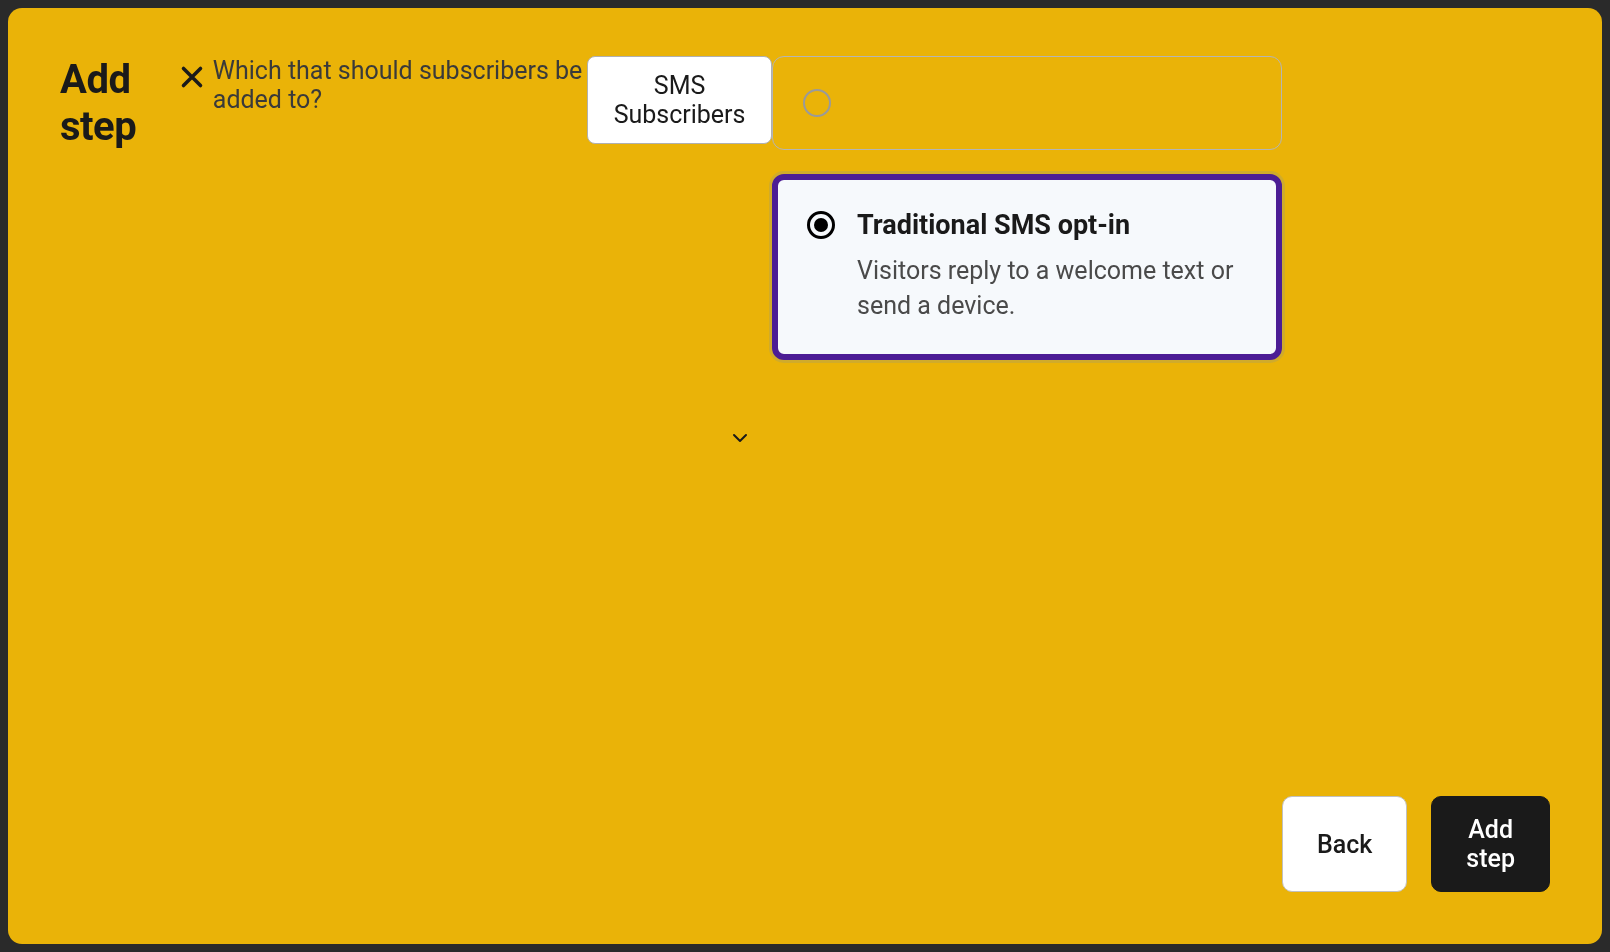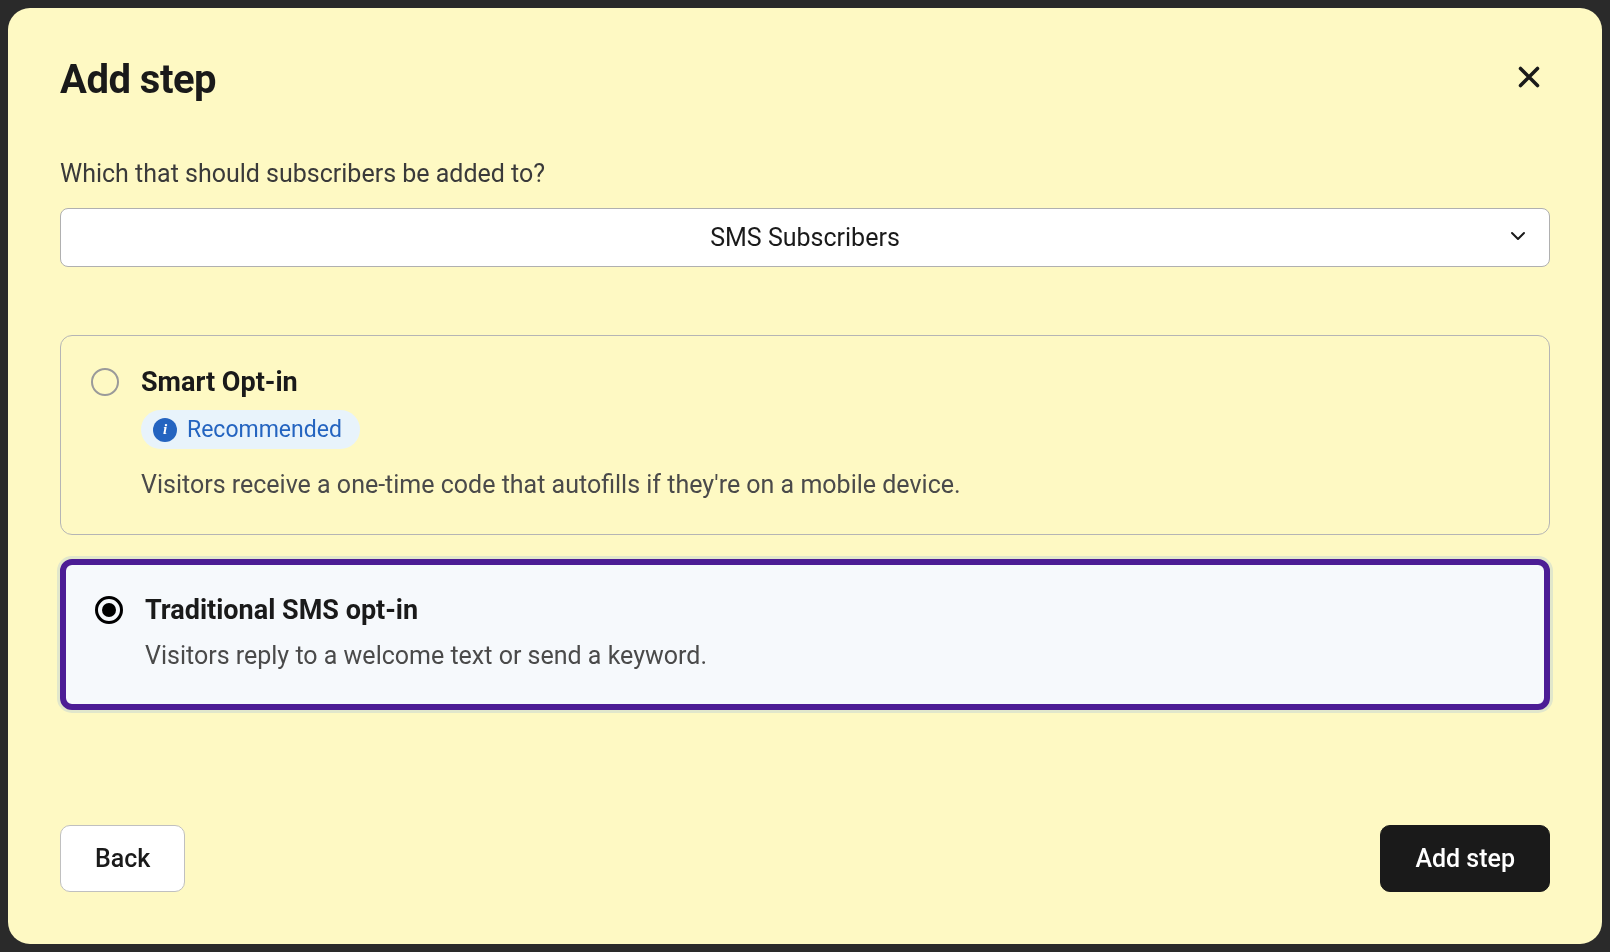--- a/index.html
+++ b/index.html
@@ -8,27 +8,27 @@
       padding: 0;
     }
     body {
       font-family: -apple-system, BlinkMacSystemFont, "Segoe UI", Roboto, Helvetica, Arial, sans-serif;
       background: #2a2a2a;
       width: 1610px;
       height: 952px;
       padding: 8px;
     }
     .modal {
-      background: #fef9c3;
-      border-radius: 22px;
+      background: #eab308;
+      border-radius: 14px;
       width: 100%;
       height: 100%;
       padding: 48px 52px 52px 52px;
       display: flex;
-      flex-direction: column;
+      flex-direction: row;
       position: relative;
     }
     .modal-header {
       display: flex;
       justify-content: space-between;
       align-items: flex-start;
       margin-bottom: 56px;
     }
     .modal-title {
       font-size: 40px;
@@ -214,35 +214,27 @@
     <span class="select-chevron">
       <svg viewBox="0 0 24 24" fill="none">
         <path d="M6 9l6 6 6-6" stroke-linecap="round" stroke-linejoin="round"></path>
       </svg>
     </span>
   </div>
 
   <div class="options-container">
     <div class="option-card">
       <div class="radio-circle"></div>
-      <div class="option-content">
-        <div class="option-title">Smart Opt-in</div>
-        <div class="badge">
-          <span class="badge-icon">i</span>
-          <span>Recommended</span>
-        </div>
-        <div class="option-description">Visitors receive a one-time code that autofills if they're on a mobile device.</div>
-      </div>
     </div>
 
     <div class="option-card selected">
       <div class="radio-circle checked"></div>
       <div class="option-content">
         <div class="option-title">Traditional SMS opt-in</div>
-        <div class="option-description">Visitors reply to a welcome text or send a keyword.</div>
+        <div class="option-description">Visitors reply to a welcome text or send a device.</div>
       </div>
     </div>
   </div>
 
   <div class="modal-footer">
     <button class="btn btn-secondary">Back</button>
     <button class="btn btn-primary">Add step</button>
   </div>
 </div>
 

